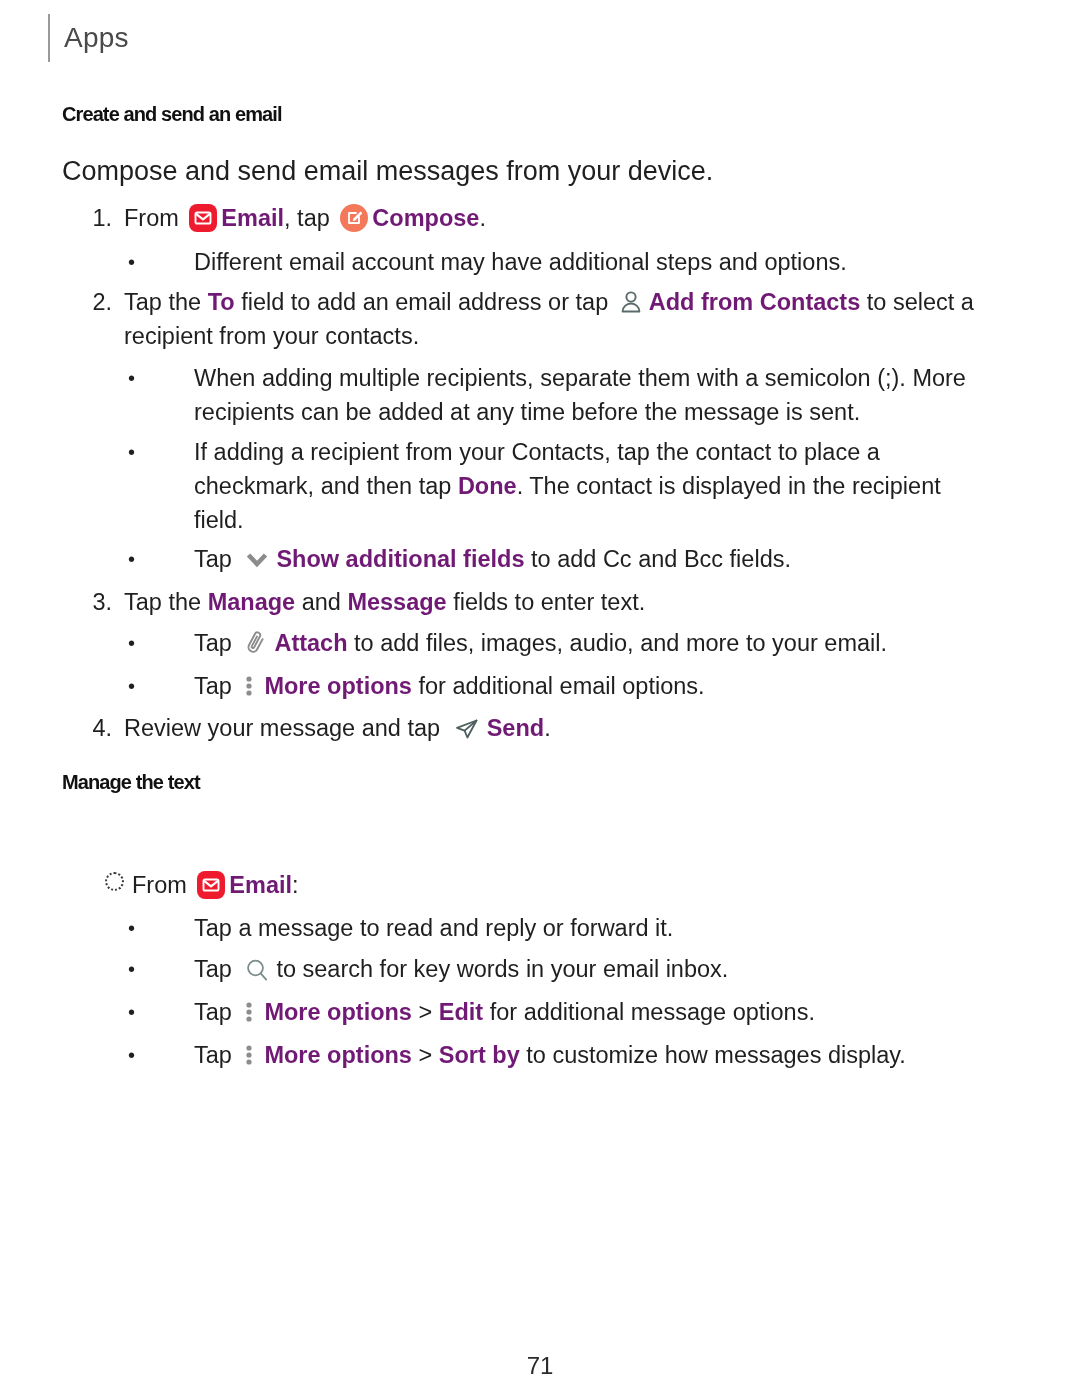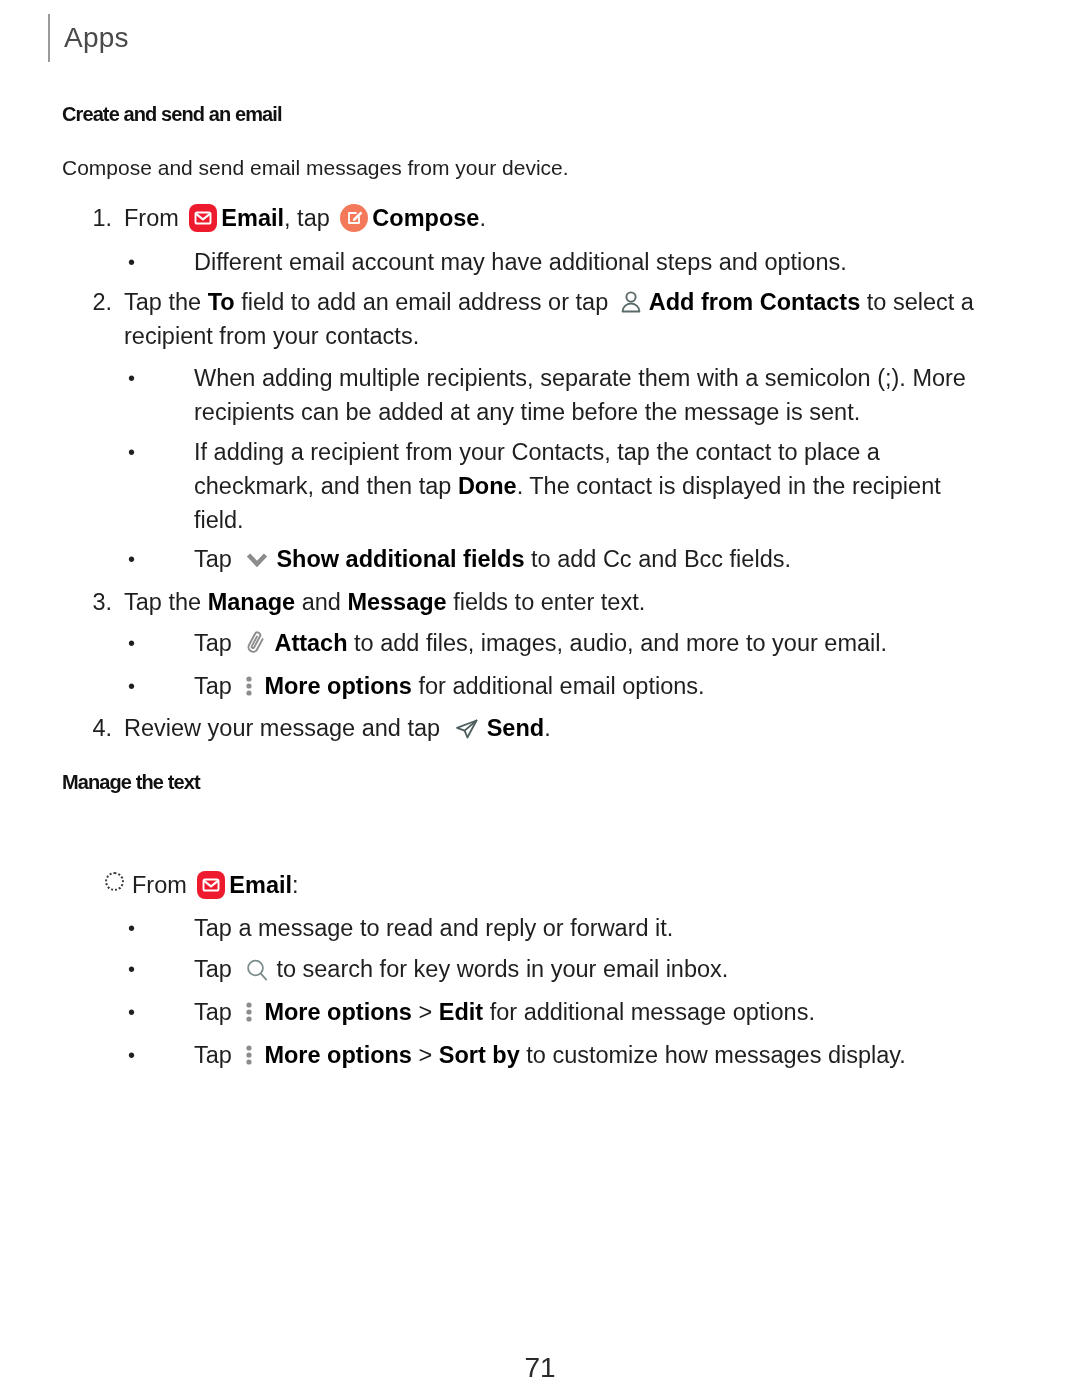--- a/index.html
+++ b/index.html
@@ -59,21 +59,21 @@
     color: #111111;
     font-family: "Liberation Sans", sans-serif;
   }
   #h-create { top: 103px; }
   #h-manage { top: 771px; }
 
   
   .intro {
     position: absolute;
     left: 62px;
-    font-size: 21px;
+    font-size: 27px;
     line-height: 1.32;
     color: #1f1f1f;
   }
   #intro-create { top: 154px; }
   #intro-manage { top: 821px; }
 
   .step {
     position: absolute;
     display: flex;
     font-size: 23.5px;
@@ -103,21 +103,21 @@
   }
   .bullet .dot {
     width: 26px;
     min-width: 26px;
     text-align: left;
     font-size: 20px;
     line-height: 34px;
   }
   .bullet .content { flex: 1; margin-left: 40px; }
 
-  b, strong { font-weight: bold; color: #000000; }
+  b, strong { font-weight: bold; color: #701a75; }
 
   
   .ico {
     display: inline-block;
     vertical-align: -6px;
     position: relative;
   }
   .ico svg { display: block; }
 
   .ico-email { width: 30px; height: 30px; vertical-align: -7px; margin: 0 3px; }
@@ -138,21 +138,21 @@
     vertical-align: 2px;
   }
 
   
   .page-number {
     position: absolute;
     left: 0;
     right: 0;
     top: 1352px;
     text-align: center;
-    font-size: 28px;
+    font-size: 24px;
     color: #2a2a2a;
   }
 </style>
 </head>
 <body>
 
 <div class="page">
 
   <div class="running-header">
     <div class="header-rule"></div>

